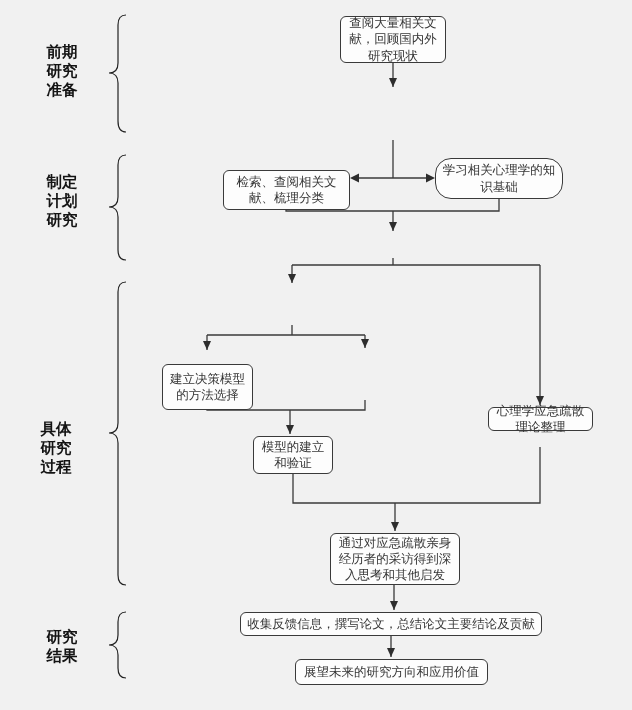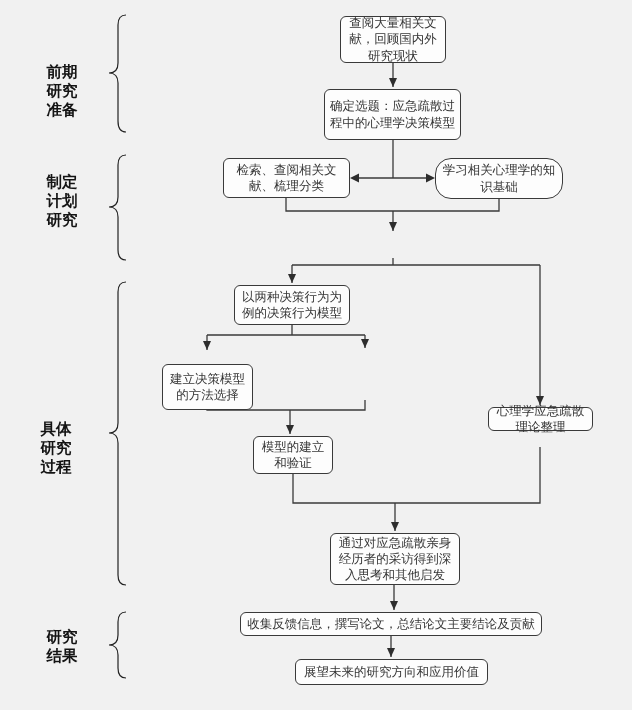--- a/index.html
+++ b/index.html
@@ -26,32 +26,32 @@
   .stage{
     position:absolute;
     font-weight:bold;
     color:#141414;
     font-size:15.5px;line-height:19px;
     white-space:pre-line;text-align:center;
   }
   
   .b1 {left:340px;top:16px; width:106px;height:47px;}
   .b2 {left:324px;top:89px; width:137px;height:51px;}
-  .b3 {left:223px;top:158px;width:127px;height:40px;}
+  .b3 {left:223px;top:170px;width:127px;height:40px;}
   .b4 {left:435px;top:158px;width:128px;height:41px;border-radius:16px;}
   .b5 {left:257px;top:233px;width:270px;height:25px;}
   .b6 {left:234px;top:285px;width:116px;height:40px;}
   .b7 {left:162px;top:352px;width:91px; height:46px;margin-top:12px;}
   .b8 {left:313px;top:350px;width:104px;height:50px;}
   .b9 {left:253px;top:436px;width:80px; height:38px;}
   .b10{left:488px;top:407px;width:105px;height:24px;}
   .b11{left:330px;top:533px;width:130px;height:52px;}
   .b12{left:240px;top:612px;width:302px;height:24px;}
   .b13{left:295px;top:659px;width:193px;height:26px;}
-  .s1{left:46px;top:42px; width:32px;margin-top:20px;}
+  .s1{left:46px;top:42px; width:32px;}
   .s2{left:46px;top:172px;width:32px;}
   .s3{left:35px;top:419px;width:42px;}
   .s4{left:46px;top:627px;width:32px;}
 </style>
 </head>
 <body>
 
 <div class="canvas">
 
   <svg class="wires" width="632" height="710" viewBox="0 0 632 710">
@@ -109,28 +109,24 @@
 研究</div>
   <div class="stage s3">具体
 研究
 过程</div>
   <div class="stage s4">研究
 结果</div>
 
   <div class="node b1">查阅大量相关文
 献，回顾国内外
 研究现状</div>
-  <div class="node b2">确定选题：应急疏散过
-程中的心理学决策模型</div>
   <div class="node b3">检索、查阅相关文
 献、梳理分类</div>
   <div class="node b4">学习相关心理学的知
 识基础</div>
-  <div class="node b6">以两种决策行为为
-例的决策行为模型</div>
   <div class="node b7">建立决策模型
 的方法选择</div>
   <div class="node b9">模型的建立
 和验证</div>
   <div class="node b10">心理学应急疏散
 理论整理</div>
   <div class="node b11">通过对应急疏散亲身
 经历者的采访得到深
 入思考和其他启发</div>
   <div class="node b12">收集反馈信息，撰写论文，总结论文主要结论及贡献</div>

